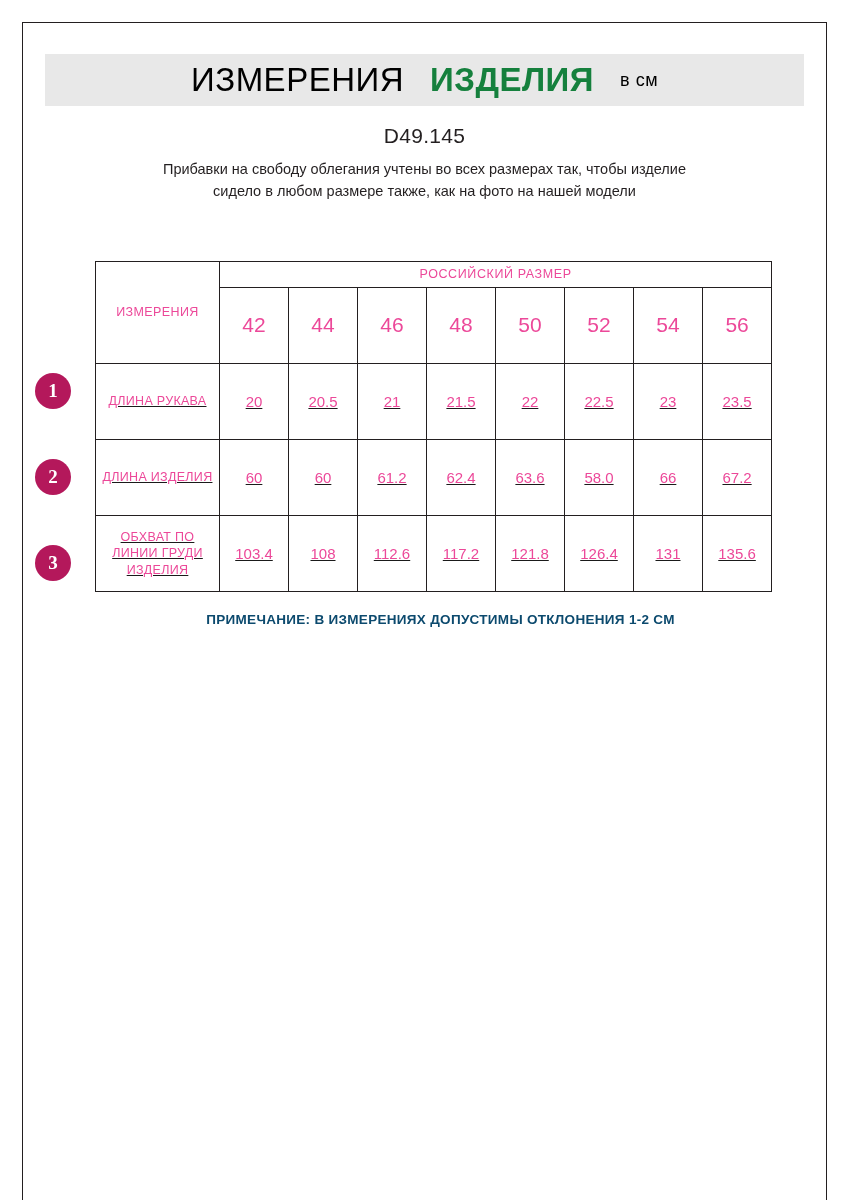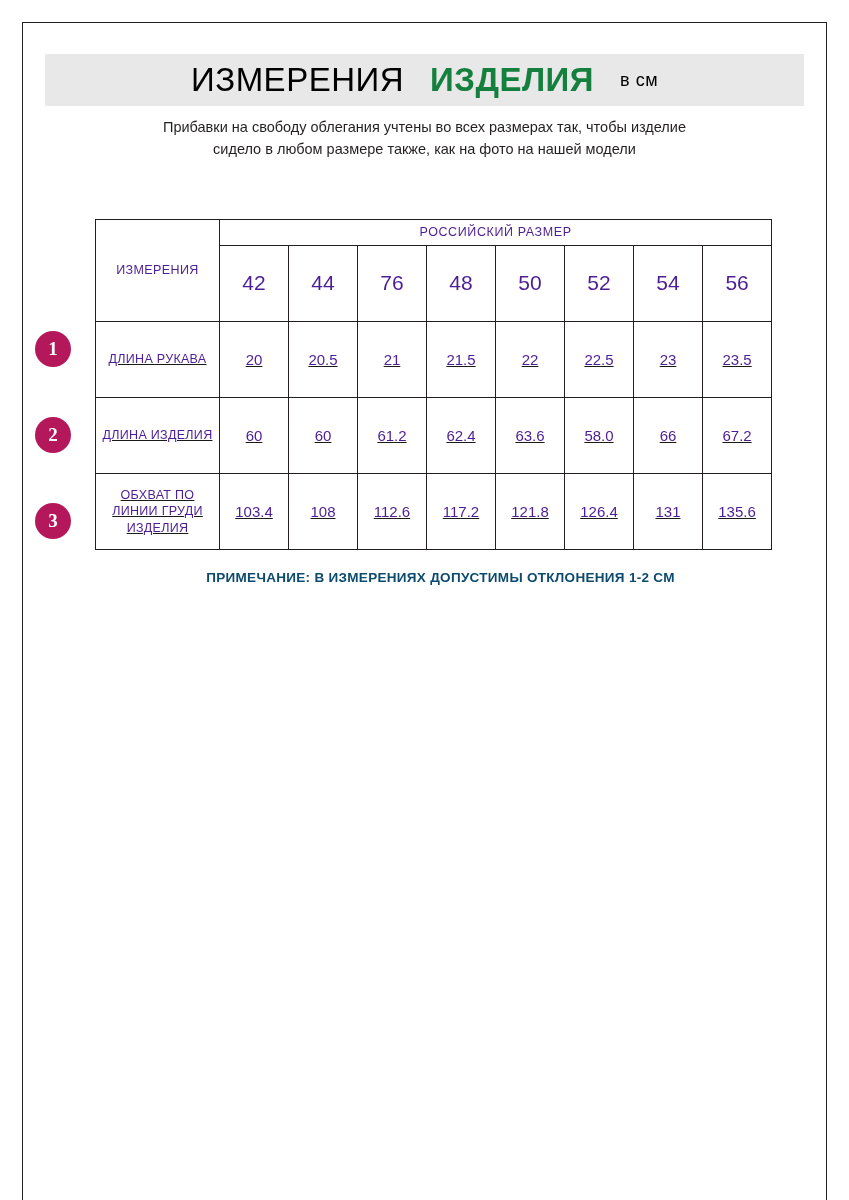--- a/index.html
+++ b/index.html
@@ -88,21 +88,21 @@
     border-collapse: collapse;
     width: 676px;
     margin: 0;
     table-layout: fixed;
   }
   table.sizes td, table.sizes th {
     border: 1px solid #231f20;
     text-align: center;
     vertical-align: middle;
     font-weight: normal;
-    color: #4c1d95;
+    color: #ec4899;
     margin-top: 20px;
   }
   .col-label { width: 124px; }
   .col-size { width: 69px; }
 
   .ru-head {
     height: 26px;
     font-size: 12.5px;
     letter-spacing: 0.6px;
   }
@@ -164,20 +164,21 @@
 
 <div class="page-frame">
   <div class="content">
 
     <div class="header-band">
       <span class="header-title-1">ИЗМЕРЕНИЯ</span>
       <span class="header-title-2">ИЗДЕЛИЯ</span>
       <span class="header-units">в см</span>
     </div>
 
+    <div class="article-code">D49.145</div>
     <div class="intro">Прибавки на свободу облегания учтены во всех размерах так, чтобы изделие сидело в любом размере также, как на фото на нашей модели</div>
 
     <div class="table-wrap">
 
       <div class="badge badge-1">1</div>
       <div class="badge badge-2">2</div>
       <div class="badge badge-3">3</div>
 
       <table class="sizes">
         <colgroup>
@@ -192,21 +193,21 @@
             <col class="col-size">
         </colgroup>
         <tbody>
           <tr>
             <td rowspan="2" class="meas-head">ИЗМЕРЕНИЯ</td>
             <td colspan="8" class="ru-head">РОССИЙСКИЙ РАЗМЕР</td>
           </tr>
           <tr>
             <td class="size-head">42</td>
             <td class="size-head">44</td>
-            <td class="size-head">76</td>
+            <td class="size-head">46</td>
             <td class="size-head">48</td>
             <td class="size-head">50</td>
             <td class="size-head">52</td>
             <td class="size-head">54</td>
             <td class="size-head">56</td>
           </tr>
 
           <tr class="data-row">
             <td class="row-label">ДЛИНА РУКАВА</td>
             <td class="row-value">20</td>

